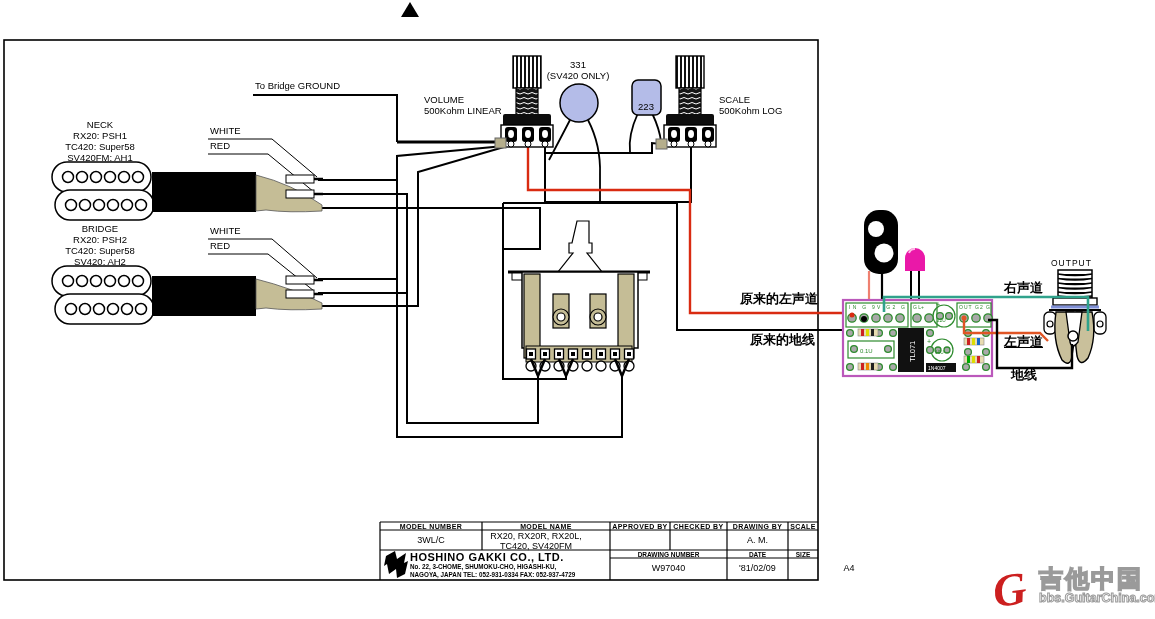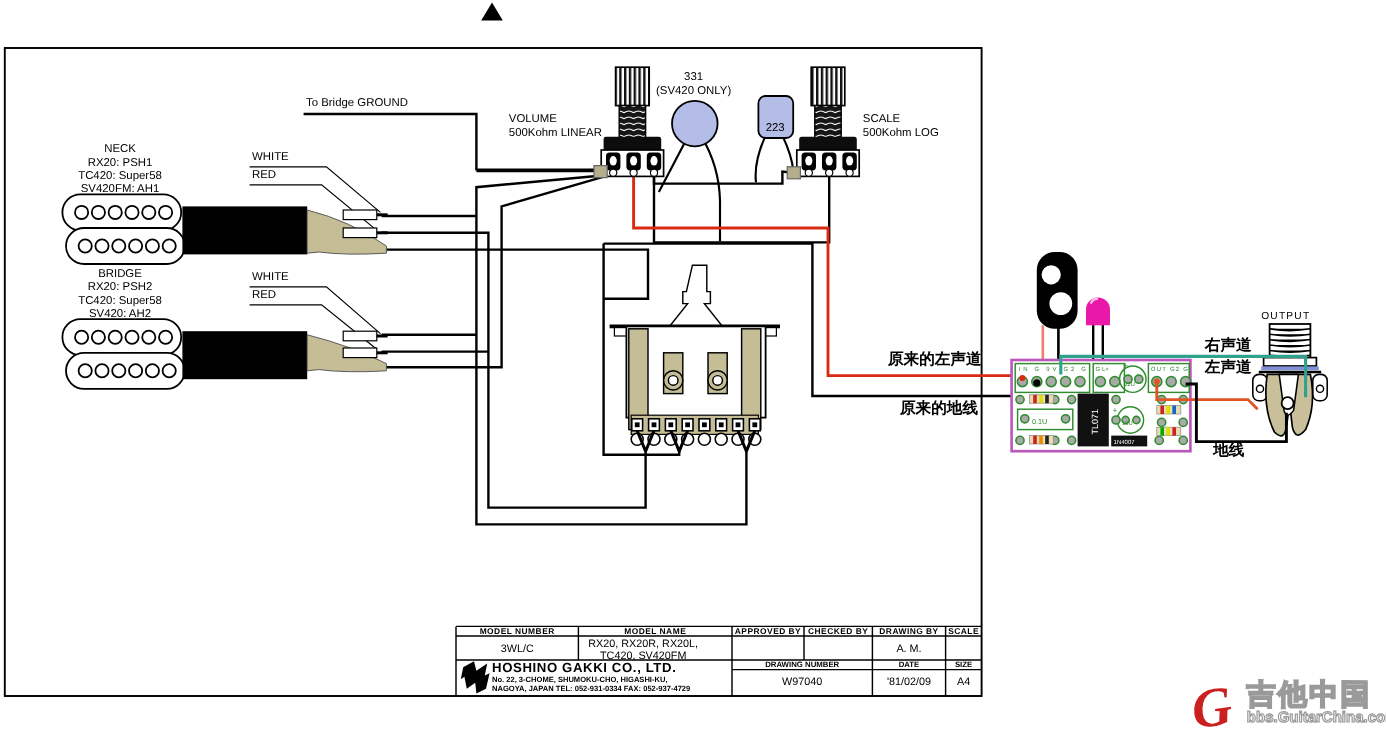--- a/index.html
+++ b/index.html
@@ -405,21 +405,21 @@
   <div>331</div>
       <div>(SV420 ONLY)</div>
 </div>
 <div class="lbl f9 ctr" style="left:626px;top:66px;width:40px;margin-top:36px;">223</div>
 
 <div class="lbl f8" style="left:1051px;top:259px;letter-spacing:1px;">OUTPUT</div>
 
 <div class="lbl cjk" style="left:740px;top:292px;">原来的左声道</div>
 <div class="lbl cjk" style="left:750px;top:333px;">原来的地线</div>
 <div class="lbl cjk" style="left:1004px;top:281px;">右声道</div>
-<div class="lbl cjk" style="left:1004px;top:299px;">左声道</div>
+<div class="lbl cjk" style="left:1004px;top:335px;text-decoration:underline;">左声道</div>
 <div class="lbl cjk" style="left:1011px;top:368px;">地线</div>
 
 <div class="lbl tb ctr" style="left:380px;top:523px;width:102px;">MODEL NUMBER</div>
 <div class="lbl tb ctr" style="left:482px;top:523px;width:128px;">MODEL NAME</div>
 <div class="lbl tb ctr" style="left:610px;top:523px;width:60px;">APPROVED BY</div>
 <div class="lbl tb ctr" style="left:670px;top:523px;width:57px;">CHECKED BY</div>
 <div class="lbl tb ctr" style="left:727px;top:523px;width:61px;">DRAWING BY</div>
 <div class="lbl tb ctr" style="left:788px;top:523px;width:30px;">SCALE</div>
 
 <div class="lbl tbv ctr" style="left:380px;top:535px;width:102px;">3WL/C</div>
@@ -433,21 +433,21 @@
 <div class="lbl addr" style="left:410px;top:563px;">
   <div>No. 22, 3-CHOME, SHUMOKU-CHO, HIGASHI-KU,</div>
       <div>NAGOYA, JAPAN    TEL: 052-931-0334   FAX: 052-937-4729</div>
 </div>
 
 <div class="lbl tbs ctr" style="left:610px;top:551px;width:117px;">DRAWING NUMBER</div>
 <div class="lbl tbs ctr" style="left:727px;top:551px;width:61px;">DATE</div>
 <div class="lbl tbs ctr" style="left:788px;top:551px;width:30px;">SIZE</div>
 <div class="lbl tbv ctr" style="left:610px;top:563px;width:117px;">W97040</div>
 <div class="lbl tbv ctr" style="left:727px;top:563px;width:61px;">'81/02/09</div>
-<div class="lbl tbv ctr" style="left:788px;top:563px;width:30px;">A4</div>
+<div class="lbl tbv ctr" style="left:788px;top:563px;width:30px;padding-left:46px;">A4</div>
 
 <div class="wm">
   <div class="g">G</div>
   <div class="cn">吉他中国</div>
   <div class="url">bbs.GuitarChina.com</div>
 </div>
 
 </div>
 
 </body></html>

